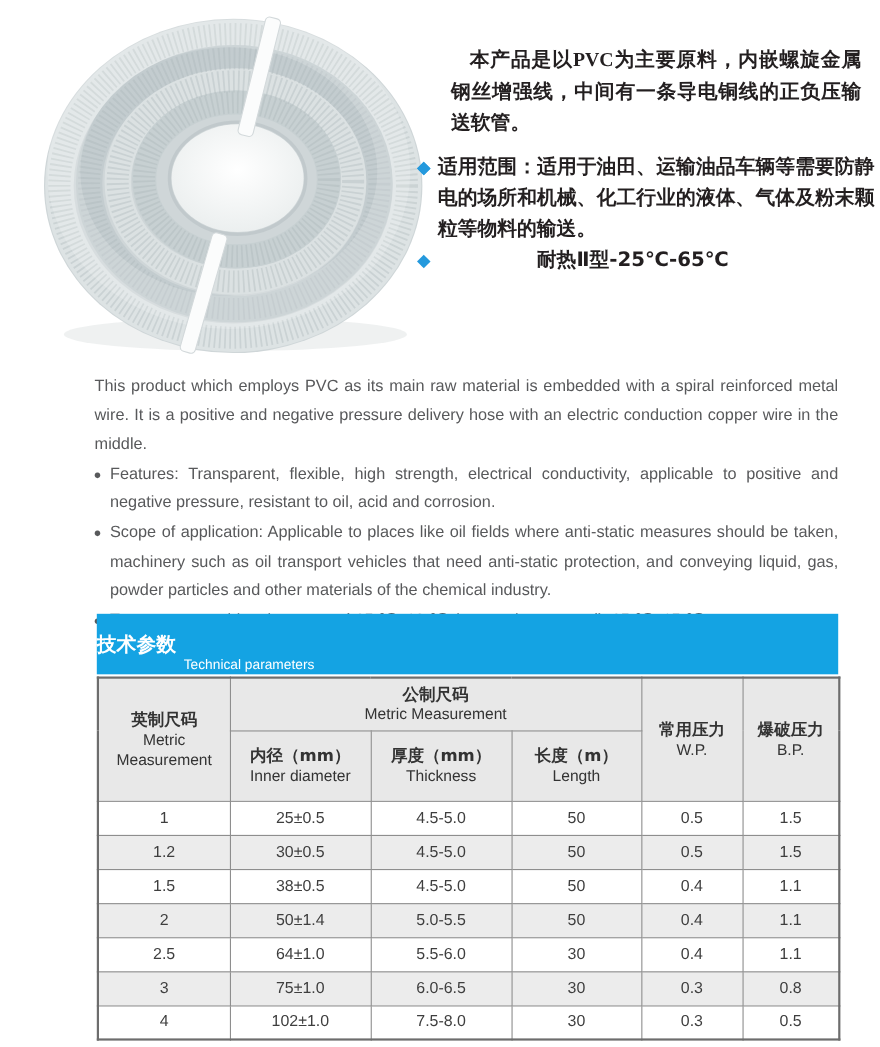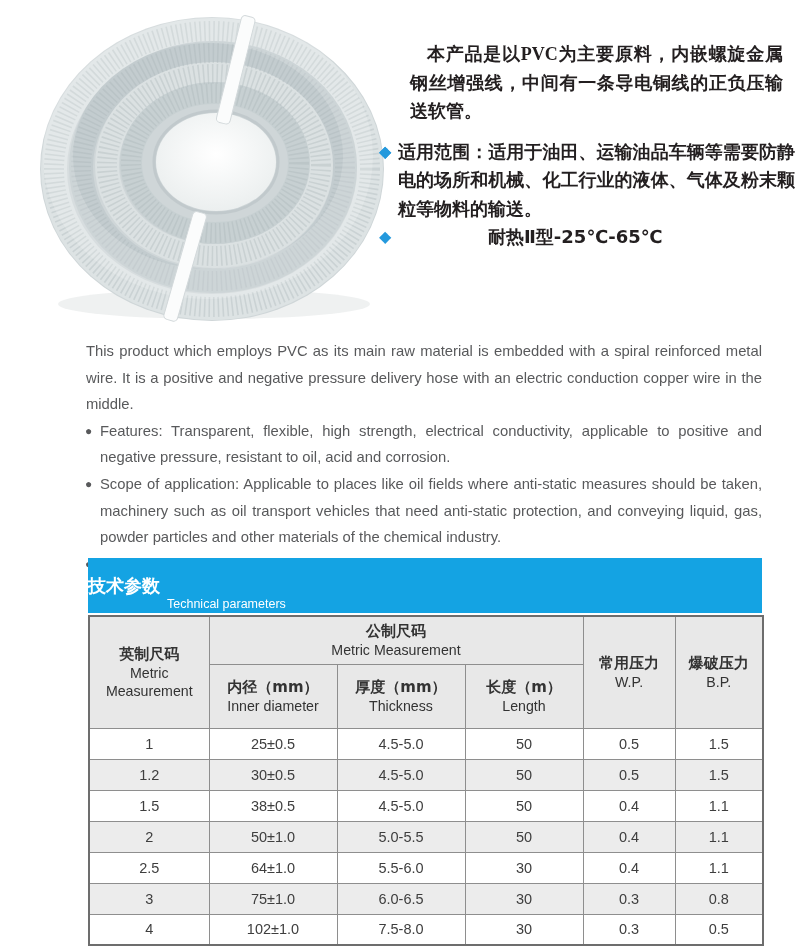--- a/index.html
+++ b/index.html
@@ -197,21 +197,21 @@
           <tr>
             <td>1.5</td>
             <td>38±0.5</td>
             <td>4.5-5.0</td>
             <td>50</td>
             <td>0.4</td>
             <td>1.1</td>
           </tr>
           <tr>
             <td>2</td>
-            <td>50±1.0</td>
+            <td>50±1.4</td>
             <td>5.0-5.5</td>
             <td>50</td>
             <td>0.4</td>
             <td>1.1</td>
           </tr>
           <tr>
             <td>2.5</td>
             <td>64±1.0</td>
             <td>5.5-6.0</td>
             <td>30</td>

